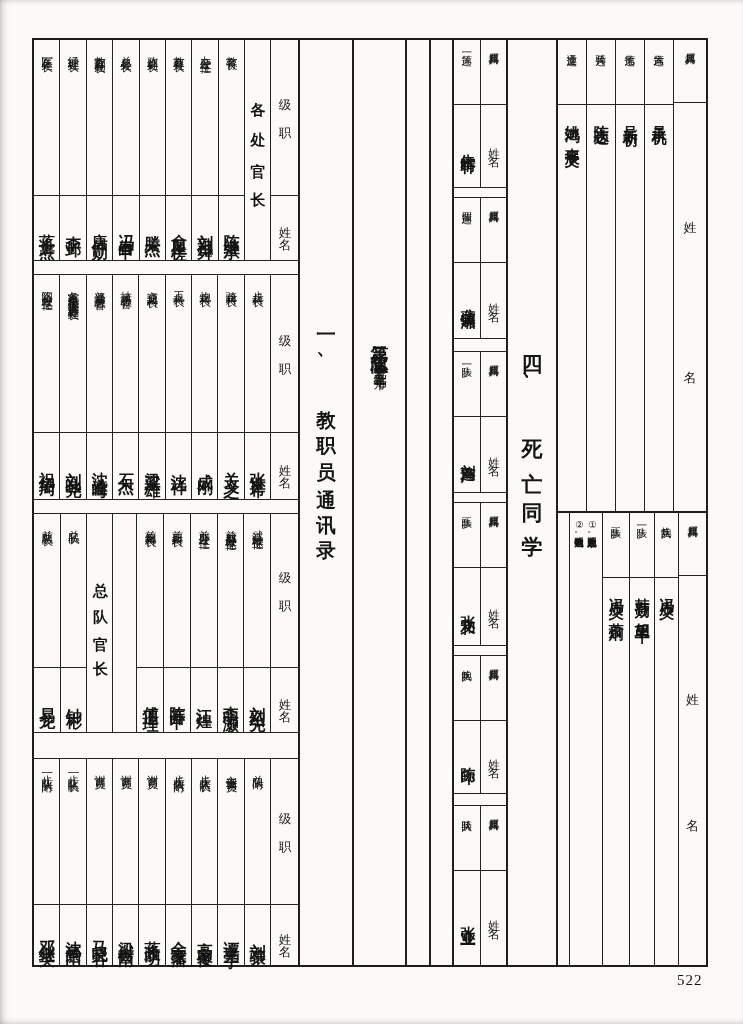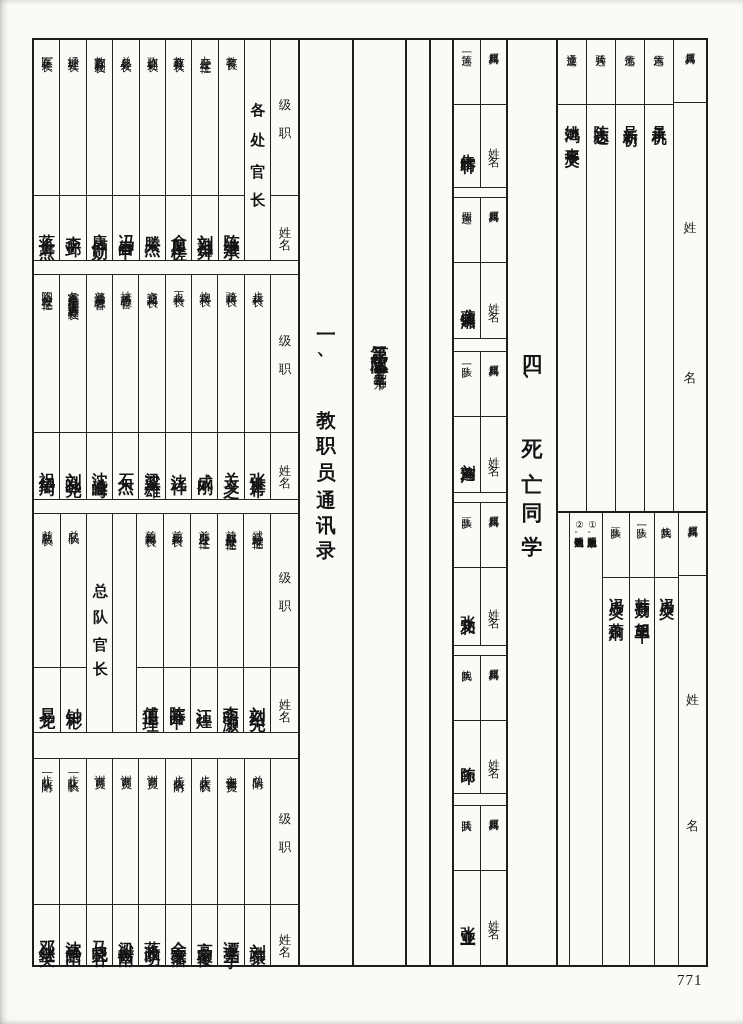--- a/index.html
+++ b/index.html
@@ -635,14 +635,14 @@
                 <div>②照片说明姓名为申铭钧。</div>
               </div>
             </div>
           </div>
           <div class="rcol spacer"></div>
         </div>
       </div>
     </div>
   </div>
 
-  <div class="pagenum">771</div>
+  <div class="pagenum">522</div>
 </div>
 
 </body></html>

